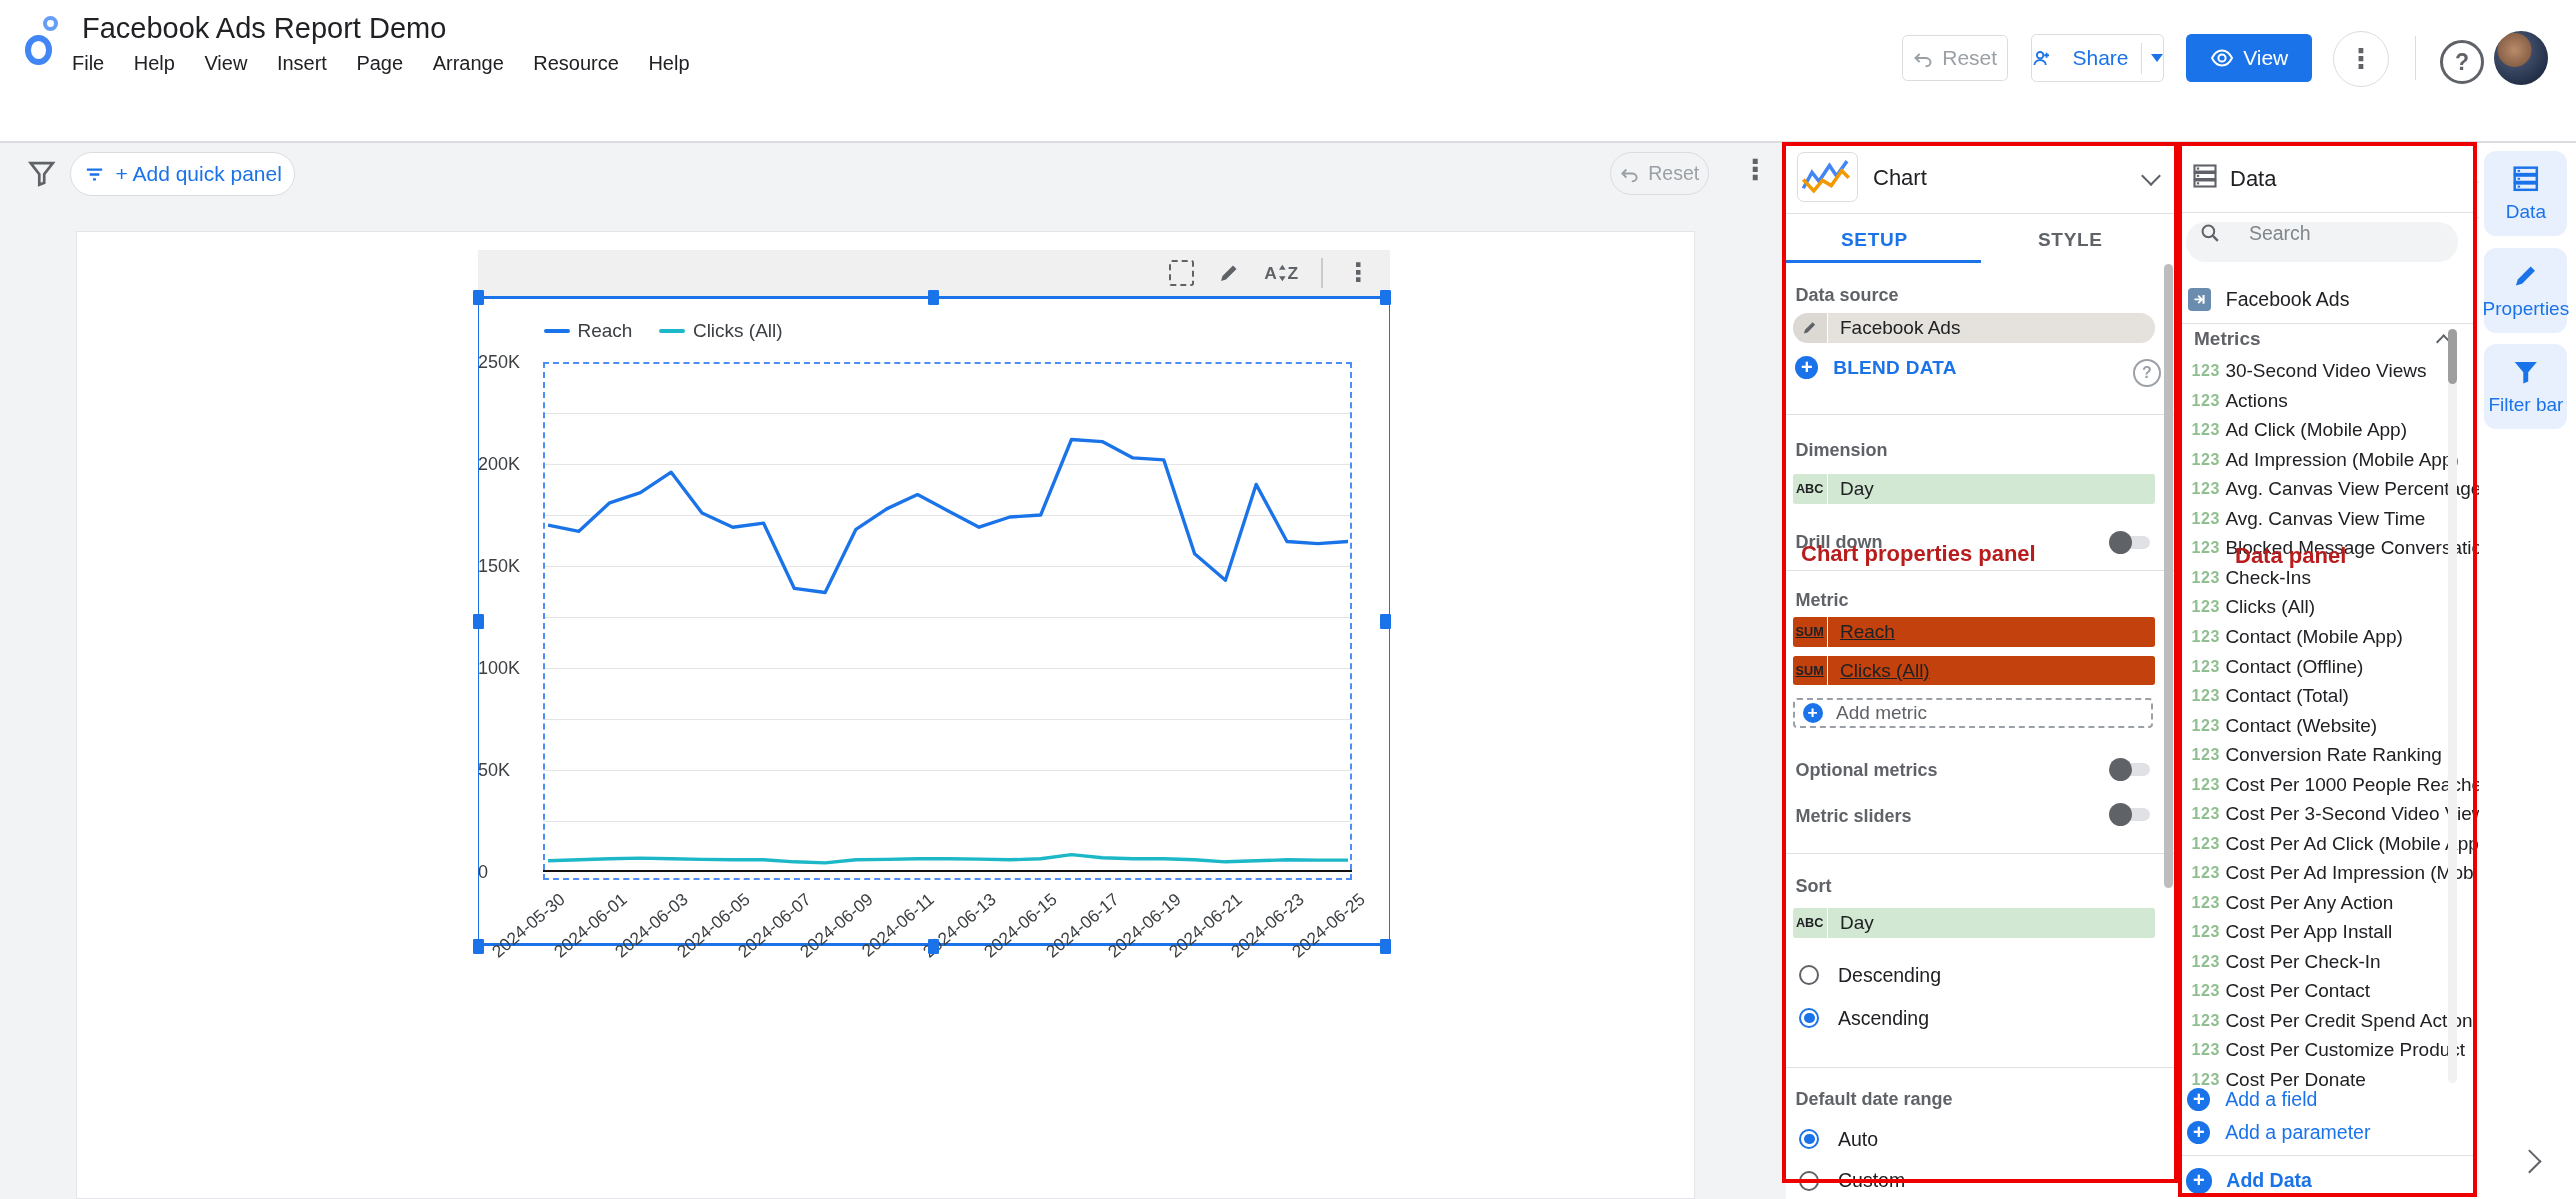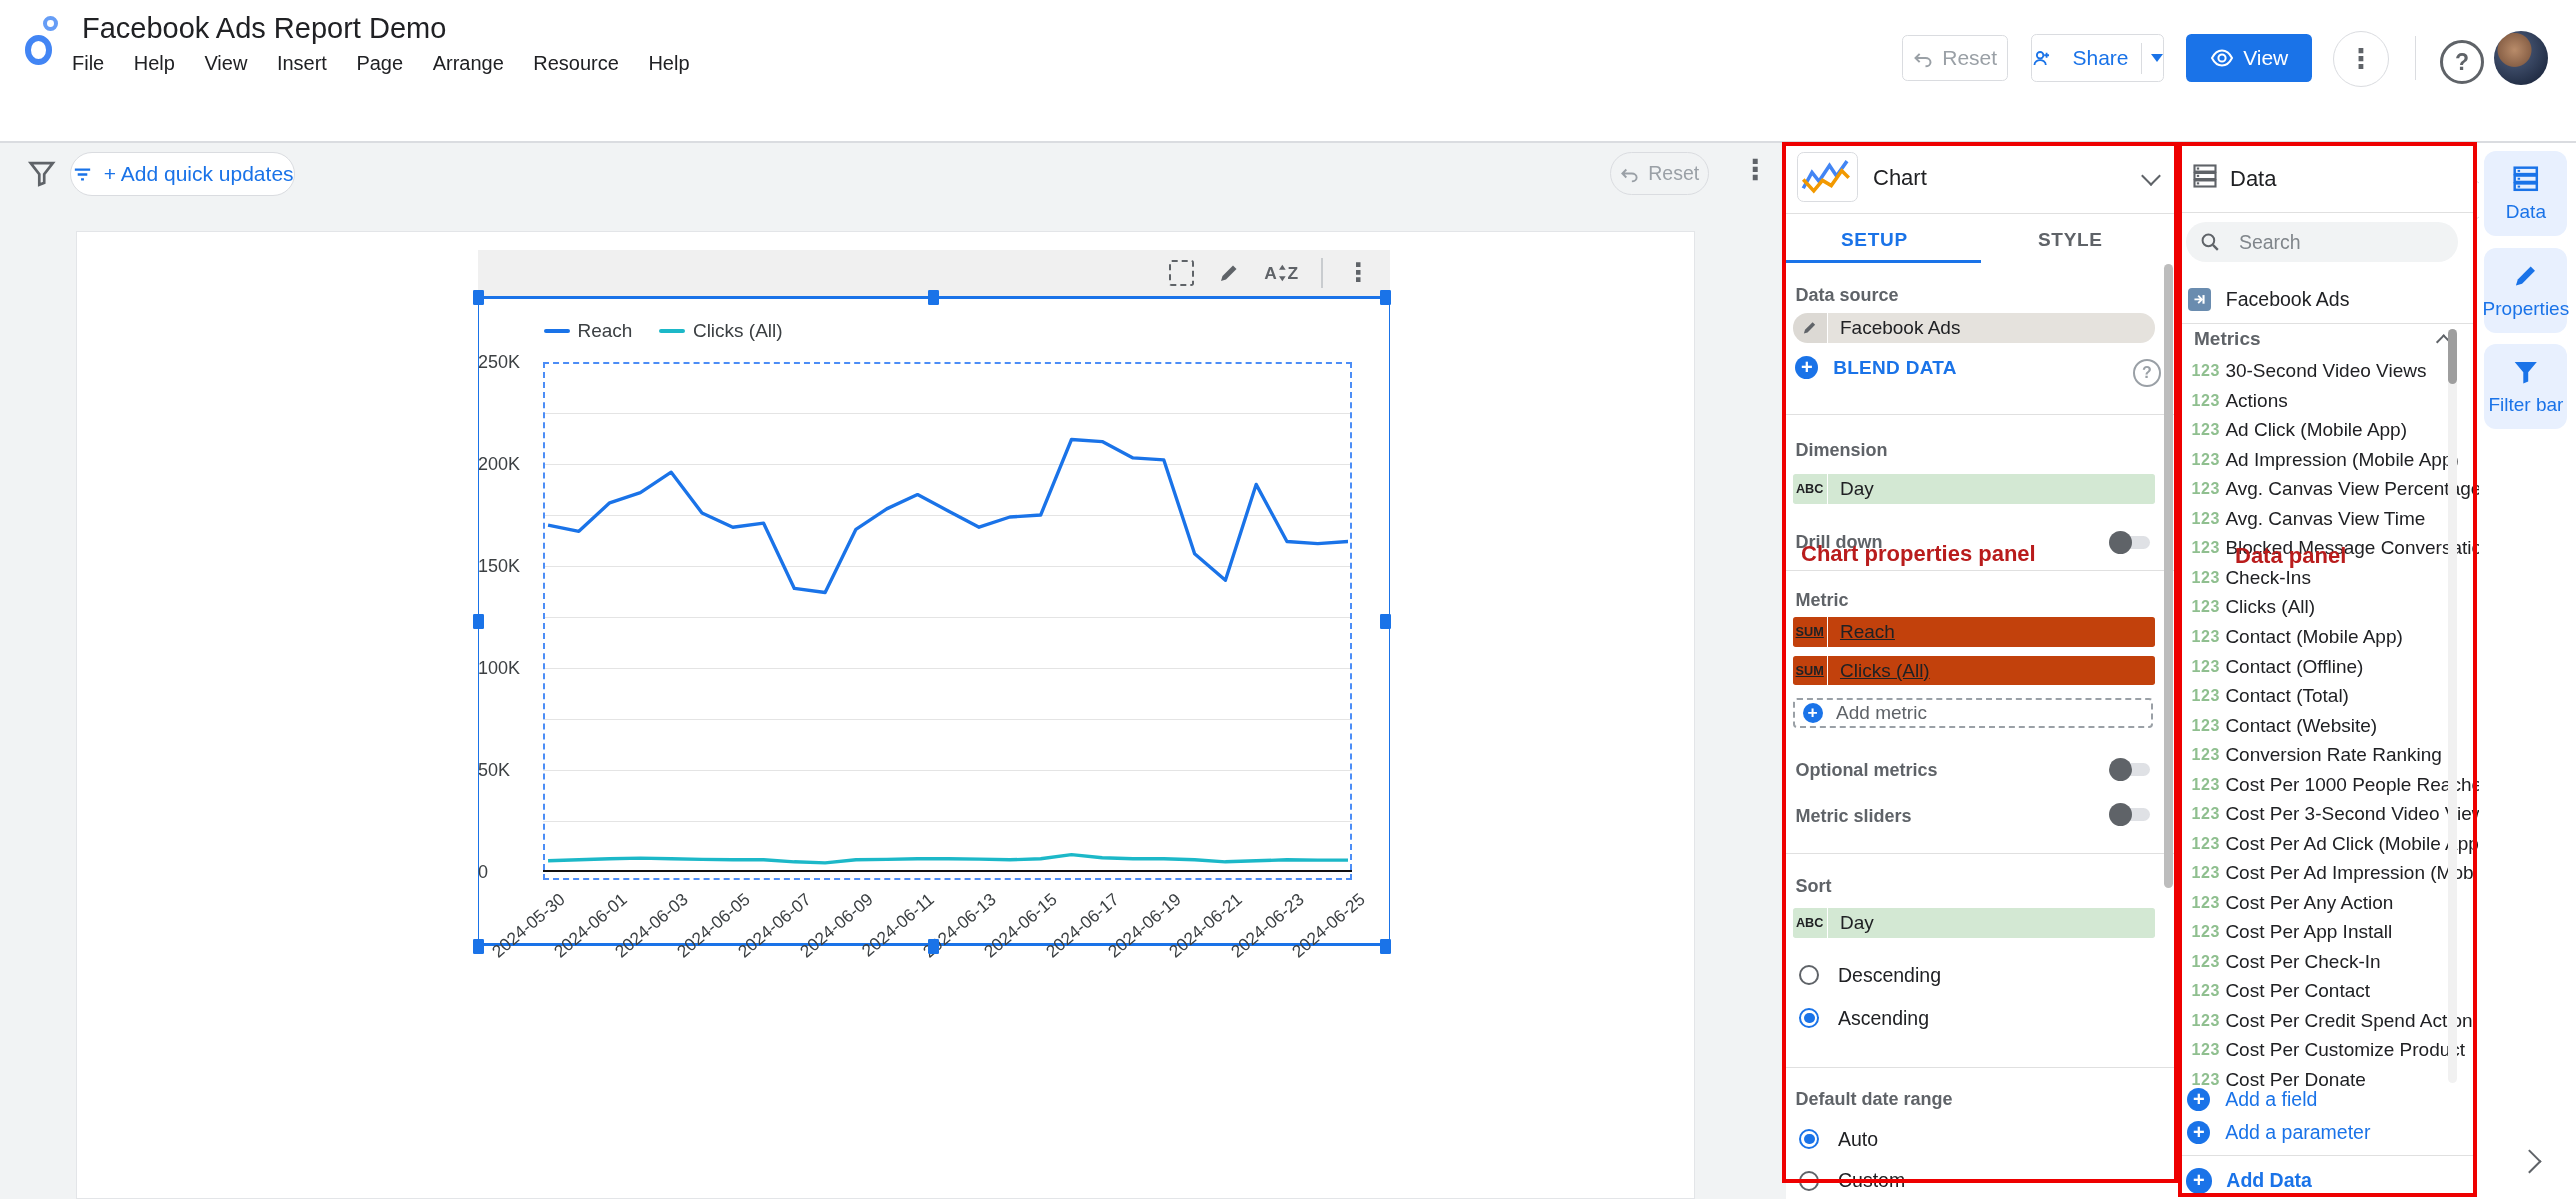--- a/index.html
+++ b/index.html
@@ -228,21 +228,21 @@
 
   <div class="abs work"></div>
 
   <svg class="abs" style="left:27px;top:157px;" width="29.5" height="32" viewBox="0 0 24 24">
       <path d="M3 4 H21 L14 13 V20 L10 21.5 V13 Z" fill="none" stroke="#5f6368" stroke-width="2.2"></path>
     </svg>
   <div class="abs pill" style="left:70px;top:152px;width:225px;height:44px;">
     <svg width="23" height="23" viewBox="0 0 24 24">
         <path d="M4 7 h16 M7 12 h10 M10.5 17 h3" stroke="#1a73e8" stroke-width="2.4"></path>
       </svg>
-    <span style="color:#1a73e8;font-size:21px;">+ Add quick updates</span>
+    <span style="color:#1a73e8;font-size:21px;">+ Add quick panel</span>
   </div>
   <div class="abs pill" style="left:1610px;top:152px;width:99px;height:43px;background:transparent;">
     <svg width="19" height="19" viewBox="0 0 24 24">
         <path d="M8 7 L3 12 L8 17 M3 12 H15 a6 5 0 0 1 0 10" fill="none" stroke="#9aa0a6" stroke-width="2.4"></path>
       </svg>
     <span class="gray" style="font-size:19.5px;">Reset</span>
   </div>
   <div class="abs" style="left:1741px;top:153px;color:#5f6368;font-size:28px;font-weight:bold;">⋮</div>
 
   <div class="abs page"></div>
@@ -422,21 +422,21 @@
     <svg class="abs" style="left:8.7px;top:19px;" width="28" height="28" viewBox="0 0 24 24">
         <rect x="3" y="3" width="18" height="5.2" fill="none" stroke="#5f6368" stroke-width="1.8"></rect>
         <rect x="3" y="9.4" width="18" height="5.2" fill="none" stroke="#5f6368" stroke-width="1.8"></rect>
         <rect x="3" y="15.8" width="18" height="5.2" fill="none" stroke="#5f6368" stroke-width="1.8"></rect>
         <rect x="5" y="4.7" width="2" height="1.8" fill="#5f6368"></rect>
         <rect x="5" y="11" width="2" height="1.8" fill="#5f6368"></rect>
         <rect x="5" y="17.4" width="2" height="1.8" fill="#5f6368"></rect>
       </svg>
     <div class="abs" style="left:48px;top:23px;font-size:22px;color:#202124;">Data</div>
     <div class="pdiv" style="top:69px;"></div>
-    <div class="abs" style="left:4px;top:79px;width:272px;height:40px;background:#f1f3f4;border-radius:20px;display:flex;align-items:center;gap:18px;padding-left:13.4px;box-sizing:border-box;">
+    <div class="abs" style="left:4px;top:79px;width:272px;height:40px;background:#f1f3f4;border-radius:20px;display:flex;gap:28px;padding-left:13.4px;box-sizing:border-box;">
       <svg width="21.5" height="21.5" viewBox="0 0 24 24">
           <circle cx="10.5" cy="10.5" r="6.5" fill="none" stroke="#5f6368" stroke-width="2.2"></circle>
           <path d="M15.5 15.5 L21 21" stroke="#5f6368" stroke-width="2.6"></path>
         </svg>
       <span style="color:#80868b;font-size:19.5px;">Search</span>
     </div>
     <div class="abs" style="left:6px;top:145px;width:282px;display:flex;align-items:center;gap:14.8px;">
       <span style="width:23px;height:23px;border-radius:4px;background:#6a8caf;display:flex;align-items:center;justify-content:center;">
         <svg width="14.8" height="14.8" viewBox="0 0 24 24">
             <path d="M4 12 h10 M10 6 L16 12 L10 18" fill="none" stroke="#fff" stroke-width="3"></path>

